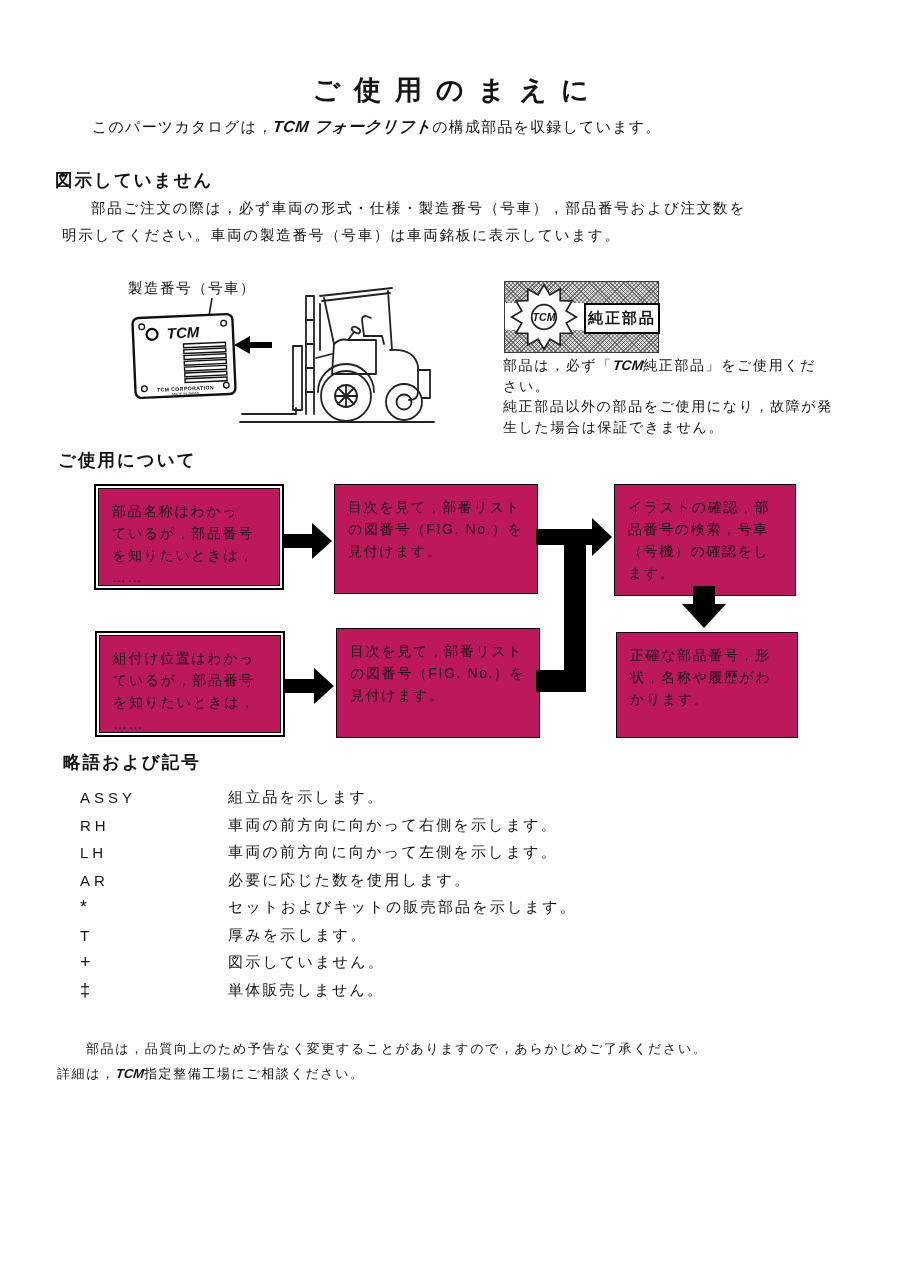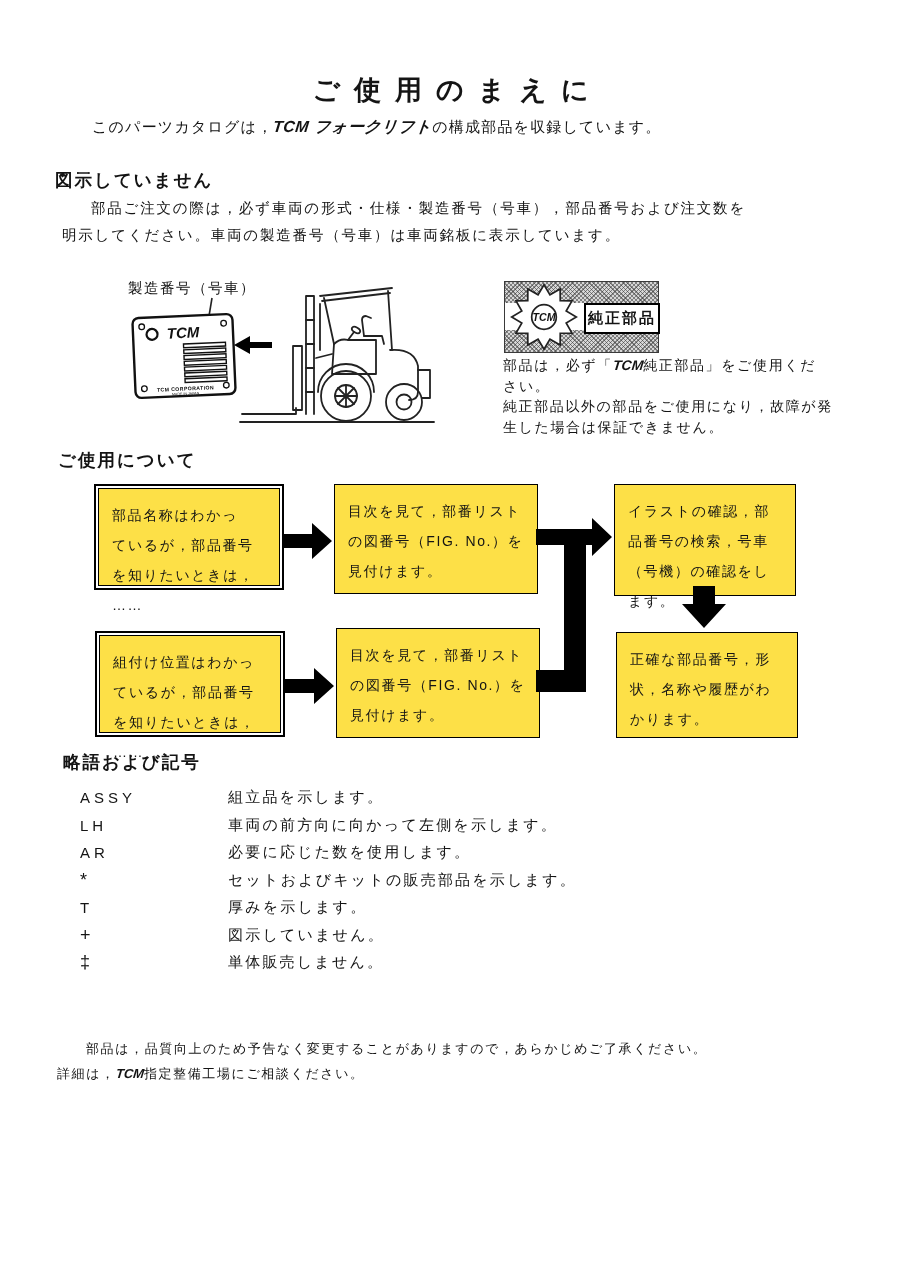--- a/index.html
+++ b/index.html
@@ -24,21 +24,21 @@
   
   .badge{top:281px;left:504px;width:153px;height:70px;border:1px solid #3a3a3a;
     background-color:#d6d6d6;
     background-image:repeating-linear-gradient(45deg,rgba(55,55,55,.55) 0 1px,transparent 1px 3px),
                      repeating-linear-gradient(135deg,rgba(55,55,55,.55) 0 1px,transparent 1px 3px);}
   .badge-stripe{position:absolute;left:0;right:0;top:21px;height:27px;background:#fff;}
   .badge-gear{position:absolute;left:5px;top:1px;width:68px;height:68px;}
   .badge-label-box{position:absolute;left:79px;top:21px;width:72px;height:27px;background:#fff;border:2px solid #000;
     display:flex;align-items:center;justify-content:center;font-size:15px;font-weight:700;letter-spacing:2px;}
   
-  .fc-box{border:1.6px solid #000;background:#fde047;font-size:14px;line-height:30px;letter-spacing:1.6px;
+  .fc-box{border:1.6px solid #000;background:#be185d;font-size:14px;line-height:22px;letter-spacing:1.6px;
     padding:11px 8px 0 13px;white-space:pre-line;box-sizing:border-box;}
   .fc-double{outline:2px solid #000;outline-offset:2px;}
   .bar{background:#000;}
   
   .abbr-list{top:784px;left:80px;width:780px;}
   .abbr-row{display:flex;height:27.5px;align-items:center;}
   .abbr-term{width:105px;font-size:15px;letter-spacing:4px;}
   .abbr-sym{font-size:18px;letter-spacing:0;}
   .abbr-desc{font-size:15px;letter-spacing:2.2px;margin-left:43px;}
   
@@ -174,20 +174,24 @@
     <polygon points="17,0 39,0 39,18 50,18 28,42 6,18 17,18" fill="#000"></polygon>
   </svg>
 
   <div class="abs sec-heading" style="top:750px;left:63px;">略語および記号</div>
   <div class="abs abbr-list">
     <div class="abbr-row">
       <span class="abbr-term">ASSY</span>
       <span class="abbr-desc">組立品を示します。</span>
     </div>
     <div class="abbr-row">
+      <span class="abbr-term">RH</span>
+      <span class="abbr-desc">車両の前方向に向かって右側を示します。</span>
+    </div>
+    <div class="abbr-row">
       <span class="abbr-term">LH</span>
       <span class="abbr-desc">車両の前方向に向かって左側を示します。</span>
     </div>
     <div class="abbr-row">
       <span class="abbr-term">AR</span>
       <span class="abbr-desc">必要に応じた数を使用します。</span>
     </div>
     <div class="abbr-row">
       <span class="abbr-term abbr-sym">*</span>
       <span class="abbr-desc">セットおよびキットの販売部品を示します。</span>

